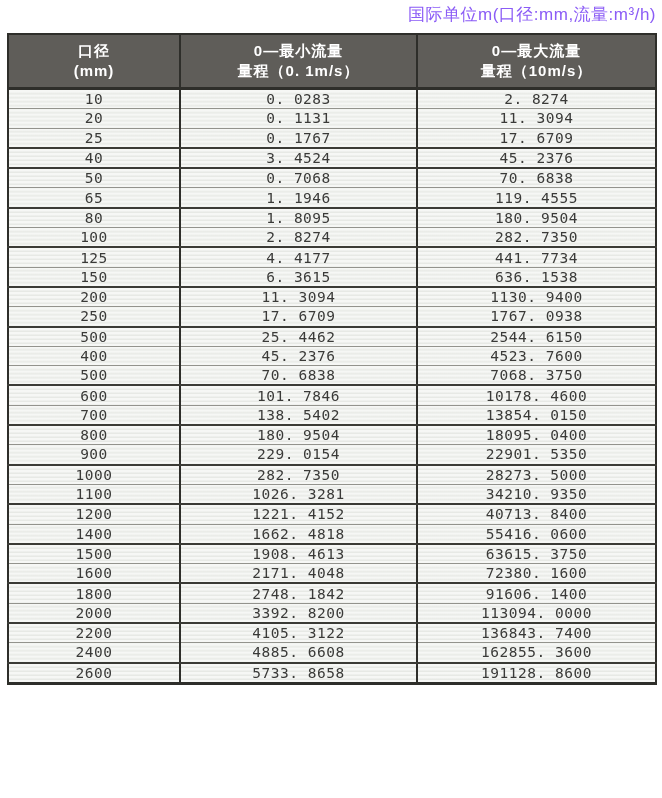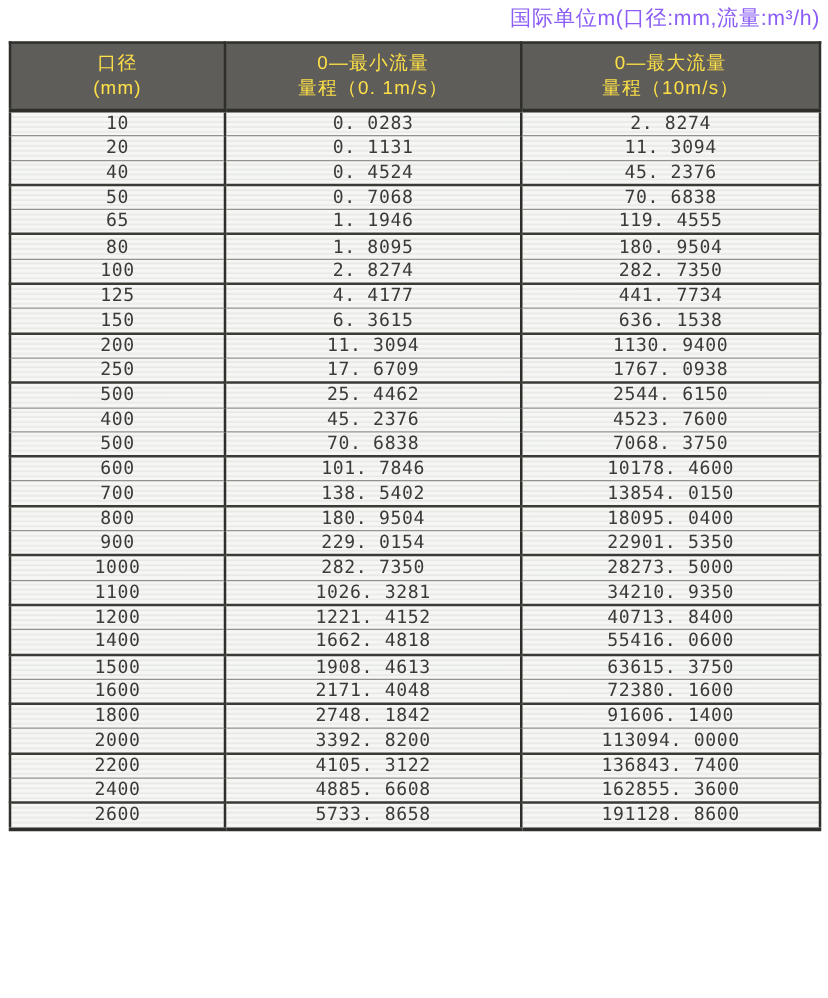--- a/index.html
+++ b/index.html
@@ -30,22 +30,22 @@
     width: 648px;
     border-collapse: collapse;
     table-layout: fixed;
   }
   .flow-table col.c1 { width: 172px; }
   .flow-table col.c2 { width: 237px; }
   .flow-table col.c3 { width: 239px; }
 
   .flow-table thead th {
     background: #5f5d59;
-    color: #fde047;
-    font-weight: normal;
+    color: #ffffff;
+    font-weight: bold;
     font-size: 15px;
     line-height: 1.35;
     letter-spacing: 1px;
     height: 48px;
     text-align: center;
     vertical-align: middle;
     border: 2px solid #2e2e2a;
     border-bottom: 3px solid #2e2e2a;
     padding: 2px 0;
   }
@@ -111,22 +111,27 @@
         <td>10</td>
         <td>0. 0283</td>
         <td>2. 8274</td>
       </tr>
       <tr>
         <td>20</td>
         <td>0. 1131</td>
         <td>11. 3094</td>
       </tr>
       <tr class="sep-thick">
+        <td>25</td>
+        <td>0. 1767</td>
+        <td>17. 6709</td>
+      </tr>
+      <tr class="sep-thick">
         <td>40</td>
-        <td>0. 4524</td>
+        <td>3. 4524</td>
         <td>45. 2376</td>
       </tr>
       <tr>
         <td>50</td>
         <td>0. 7068</td>
         <td>70. 6838</td>
       </tr>
       <tr class="sep-thick">
         <td>65</td>
         <td>1. 1946</td>

